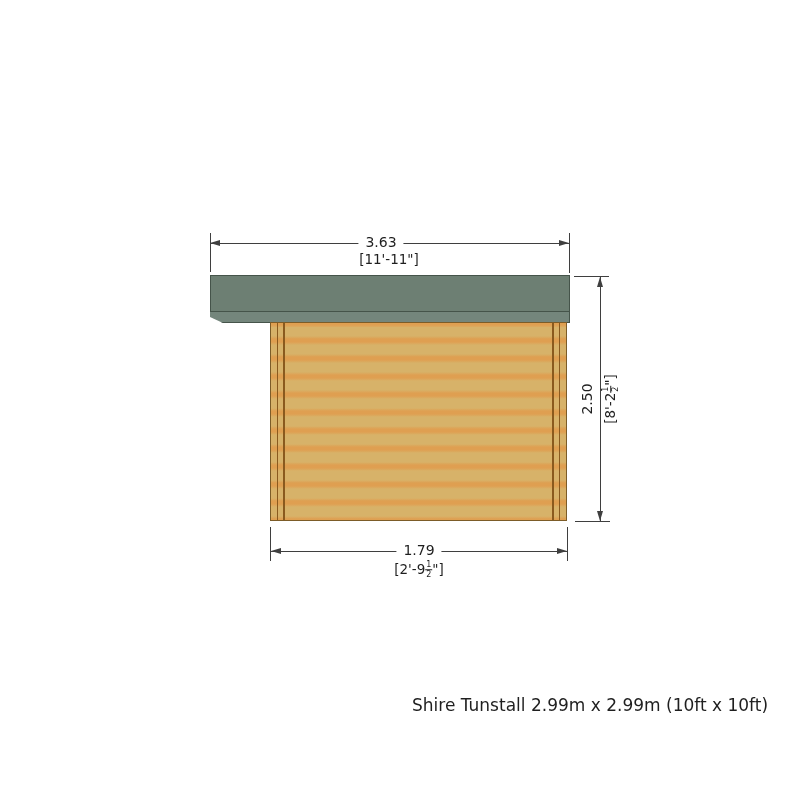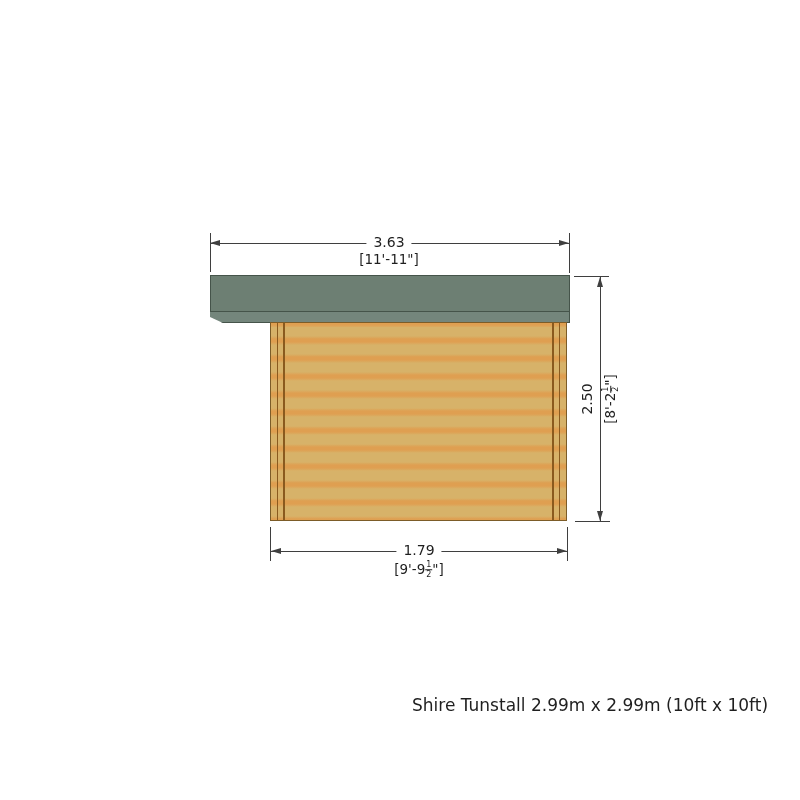--- a/index.html
+++ b/index.html
@@ -84,32 +84,32 @@
       <div class="trim r1"></div>
     </div>
   </div>
 
   <div>
     <div class="abs dline" style="left:210px;top:233px;width:1px;height:39px;"></div>
     <div class="abs dline" style="left:569px;top:233px;width:1px;height:40px;"></div>
     <div class="abs dline" style="left:210px;top:243px;width:359px;height:1px;"></div>
     <div class="abs arrow left" style="left:210px;top:240px;"></div>
     <div class="abs arrow right" style="left:559px;top:240px;"></div>
-    <span class="dim-label onl" style="left:389px;top:243px;">3.63</span>
+    <span class="dim-label onl" style="left:381px;top:243px;">3.63</span>
     <span class="dim-label imp" style="left:389px;top:259px;">[11'-11"]</span>
   </div>
 
   <div>
     <div class="abs dline" style="left:270px;top:527px;width:1px;height:34px;"></div>
     <div class="abs dline" style="left:567px;top:527px;width:1px;height:34px;"></div>
     <div class="abs dline" style="left:271px;top:551px;width:296px;height:1px;"></div>
     <div class="abs arrow left" style="left:271px;top:548px;"></div>
     <div class="abs arrow right" style="left:557px;top:548px;"></div>
     <span class="dim-label onl" style="left:419px;top:551px;">1.79</span>
-    <span class="dim-label imp" style="left:419px;top:570px;"><span>[9'-9</span><span class="frac"><span class="num">1</span><span class="den">2</span></span><span>"]</span></span>
+    <span class="dim-label imp" style="left:419px;top:570px;"><span>[2'-9</span><span class="frac"><span class="num">1</span><span class="den">2</span></span><span>"]</span></span>
   </div>
 
   <div>
     <div class="abs dline" style="left:574px;top:276px;width:35px;height:1px;"></div>
     <div class="abs dline" style="left:575px;top:521px;width:35px;height:1px;"></div>
     <div class="abs dline" style="left:600px;top:277px;width:1px;height:244px;"></div>
     <div class="abs arrow up" style="left:597px;top:277px;"></div>
     <div class="abs arrow down" style="left:597px;top:511px;"></div>
     <span class="dim-label rot onl" style="left:588px;top:399px;">2.50</span>
     <span class="dim-label rot onl imp" style="left:611px;top:399px;"><span>[8'-2</span><span class="frac"><span class="num">1</span><span class="den">2</span></span><span>"]</span></span>

